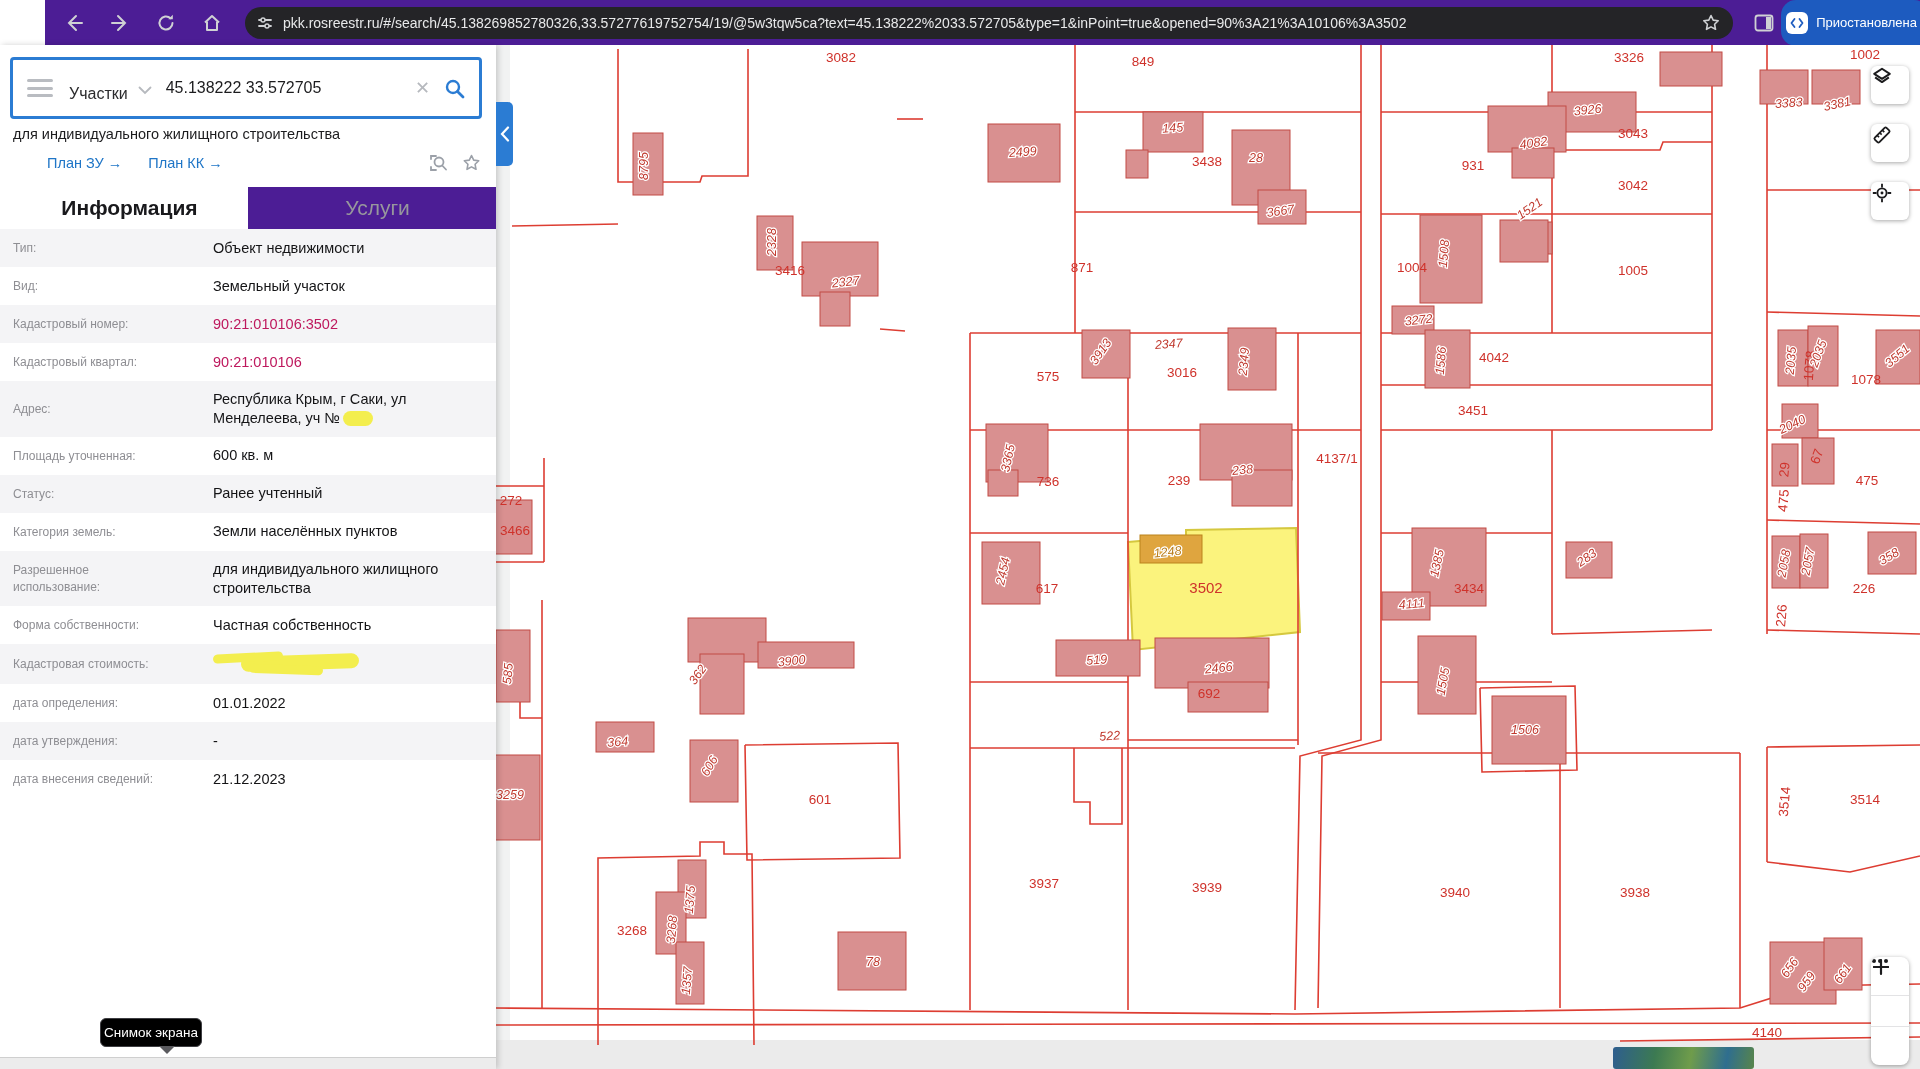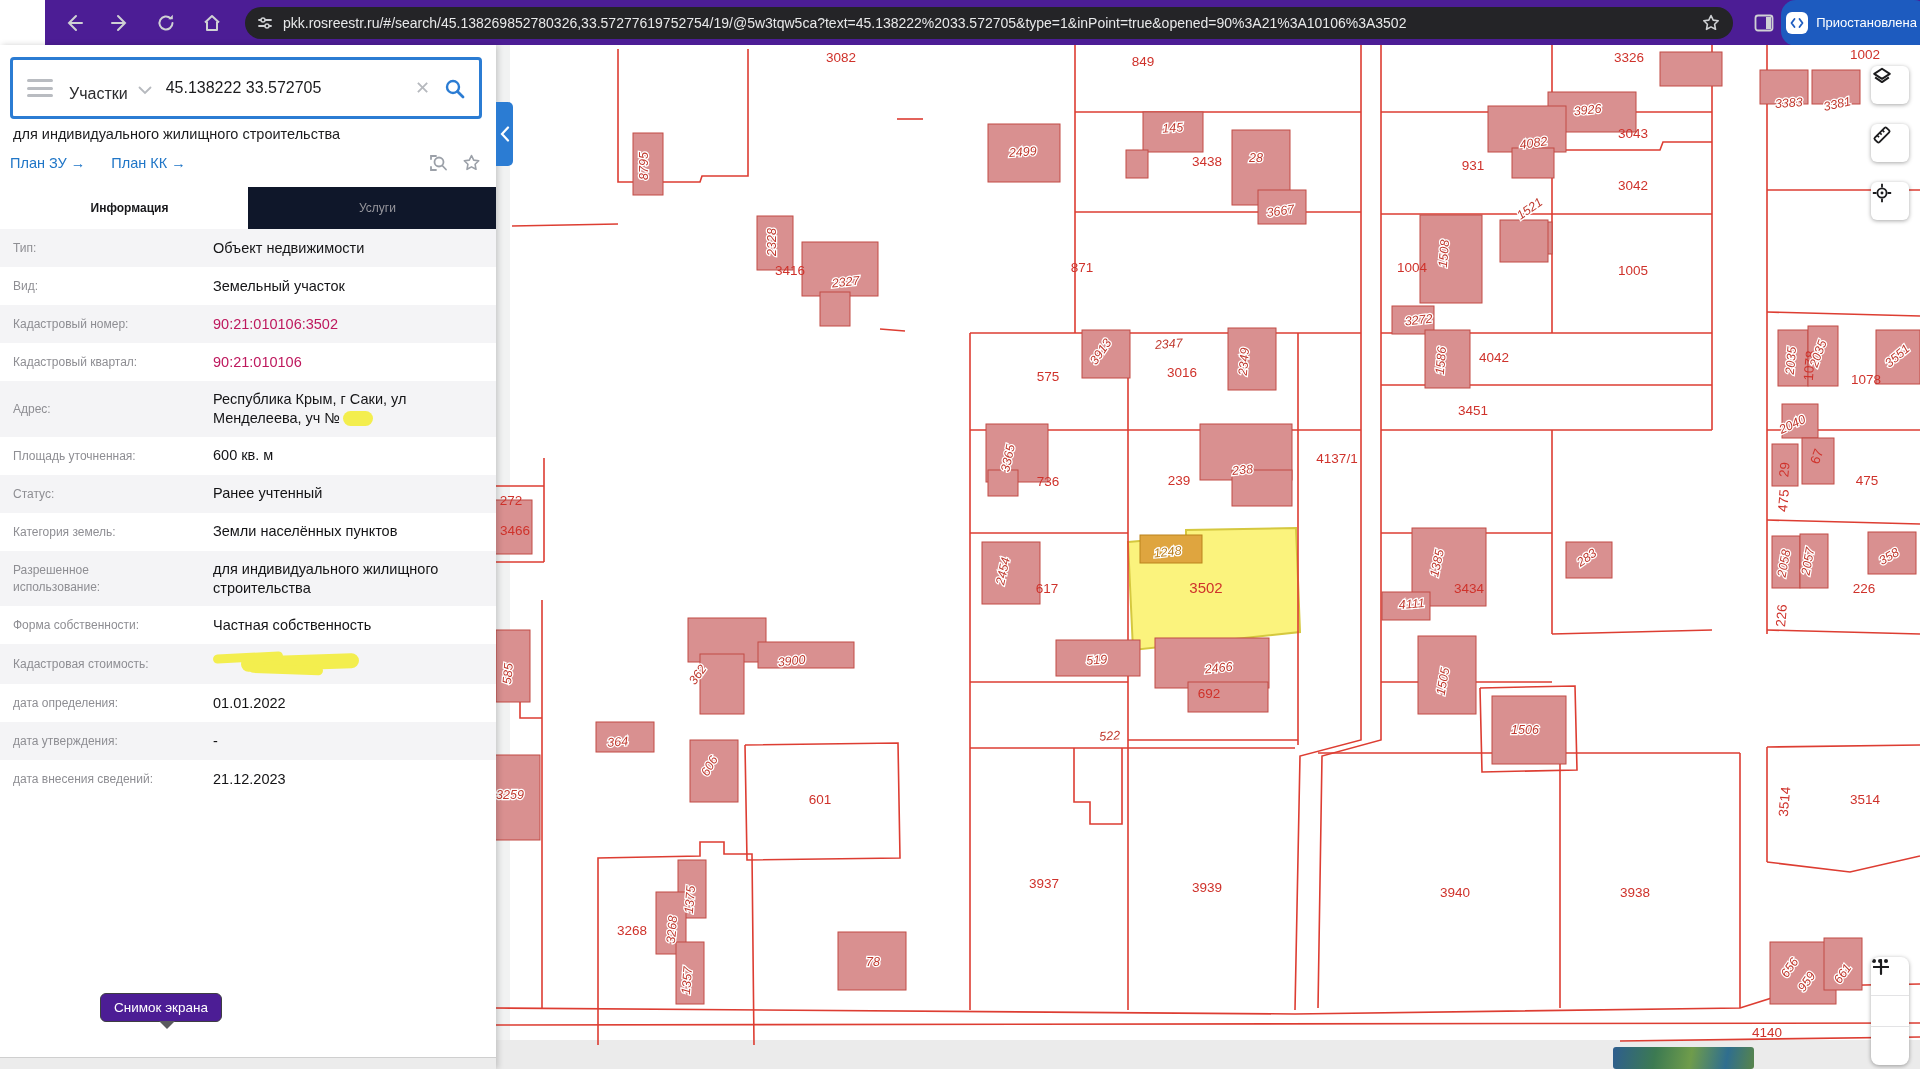--- a/index.html
+++ b/index.html
@@ -27,42 +27,42 @@
   .chev{margin:4px 14px 0 10px;}
   .query{font-size:16px;color:#1c1c1e;flex:1 1 auto;}
   .clearx{color:#b6b9be;font-size:18px;margin:0 14px;cursor:pointer;}
   .mag{margin-right:14px;cursor:pointer;}
   .collapse-tab{position:absolute;left:496px;top:57px;width:17px;height:64px;background:#2b7cd3;border-radius:0 5px 5px 0;display:flex;align-items:center;justify-content:center;cursor:pointer;z-index:6;}
 
   .obj-title{margin:0;padding:28px 14px 0 13px;font-size:17.5px;font-weight:bold;color:#111;}
   .obj-addr{padding:8px 14px 0 13px;font-size:13.5px;color:#9a9aa1;}
   .mask-blob{display:inline-block;width:30px;height:15px;background:#f3ee4e;border-radius:8px;vertical-align:-3px;margin-left:3px;}
   .obj-usage{padding:9px 14px 0 13px;font-size:14.5px;color:#1c1c1e;}
-  .linksrow{padding:11px 14px 0 10px;display:flex;align-items:center;}
+  .linksrow{padding:11px 14px 0 10px;display:flex;align-items:center;margin-left:37px;}
   .plink{color:#2076c7;font-size:14.5px;text-decoration:none;margin-right:26px;cursor:pointer;}
   .linkicons{margin-left:auto;display:flex;align-items:center;gap:12px;}
   .tabs{display:flex;margin-top:14px;background:#e8e8ea;}
-  .tab{flex:1 1 50%;height:42px;display:flex;align-items:center;justify-content:center;font-size:12px;cursor:pointer;padding-left:11px;}
+  .tab{flex:1 1 50%;height:42px;display:flex;align-items:center;justify-content:center;font-size:21px;cursor:pointer;padding-left:11px;}
   .tab.active{background:#fff;color:#19191c;font-weight:bold;}
-  .tab.inactive{background:#0f172a;color:#97979d;}
+  .tab.inactive{background:#4c1d95;color:#97979d;}
 
   #info-rows{width:100%;}
   .irow{display:flex;padding:9px 14px 9px 13px;box-sizing:border-box;min-height:38px;align-items:center;gap:36px;}
   .irow:nth-child(odd){background:#f4f4f6;}
   .ilabel{flex:0 0 152px;font-size:12px;color:#8e8e93;padding-right:12px;line-height:1.35;}
   .ival{flex:1 1 auto;font-size:14.5px;color:#141416;line-height:1.3;}
   .ival.blue{color:#be185d;cursor:pointer;}
   .scribble{position:relative;width:150px;height:22px;}
   .scribble i{position:absolute;background:#f3ee4e;display:block;}
   .scribble i.s1{left:28px;top:2px;width:118px;height:15px;border-radius:9px;transform:rotate(-2deg);}
   .scribble i.s2{left:0;top:0;width:70px;height:9px;border-radius:6px;transform:rotate(-3deg);}
   .scribble i.s3{left:36px;top:12px;width:74px;height:9px;border-radius:6px;transform:rotate(2deg);}
 
   .panel-footer{position:absolute;left:0;bottom:0;width:496px;height:11px;background:#ececec;border-top:1px solid #cfcfcf;}
-  .tooltip{position:absolute;left:100px;top:993px;background:#4c1d95;border:1px solid #3e3e42;color:#fff;font-size:13.5px;padding:6px 13px;border-radius:6px;z-index:8;}
+  .tooltip{position:absolute;left:100px;top:1018px;background:#000000;border:1px solid #3e3e42;color:#fff;font-size:13.5px;padding:6px 3px;border-radius:6px;z-index:8;}
   .tooltip:after{content:"";position:absolute;left:58px;bottom:-8px;border:8px solid transparent;border-top-color:#5a5a5e;border-bottom:0;}
 
   
   .map{position:absolute;left:496px;top:45px;width:1424px;height:1024px;background:#fff;}
   .map svg{position:absolute;left:0;top:0;}
   .mapbtn{position:absolute;width:38px;height:38px;background:#fff;border-radius:6px;box-shadow:0 1px 4px rgba(0,0,0,.35);display:flex;align-items:center;justify-content:center;cursor:pointer;z-index:7;}
   .zoomstack{position:absolute;left:1375px;top:912px;width:38px;background:#fff;border-radius:8px;box-shadow:0 1px 4px rgba(0,0,0,.35);overflow:hidden;z-index:7;}
   .zoomstack .zbtn{height:38px;display:flex;align-items:center;justify-content:center;cursor:pointer;border-top:1px solid #e3e3e5;}
   .zoomstack .zbtn:first-child{border-top:none;}
   .thumb{position:absolute;left:1117px;top:1002px;width:141px;height:22px;border-radius:3px;background:linear-gradient(100deg,#2e5e8f 0%,#3c7a52 30%,#6f9c4b 55%,#2f6e8f 80%,#58854a 100%);z-index:6;cursor:pointer;}

